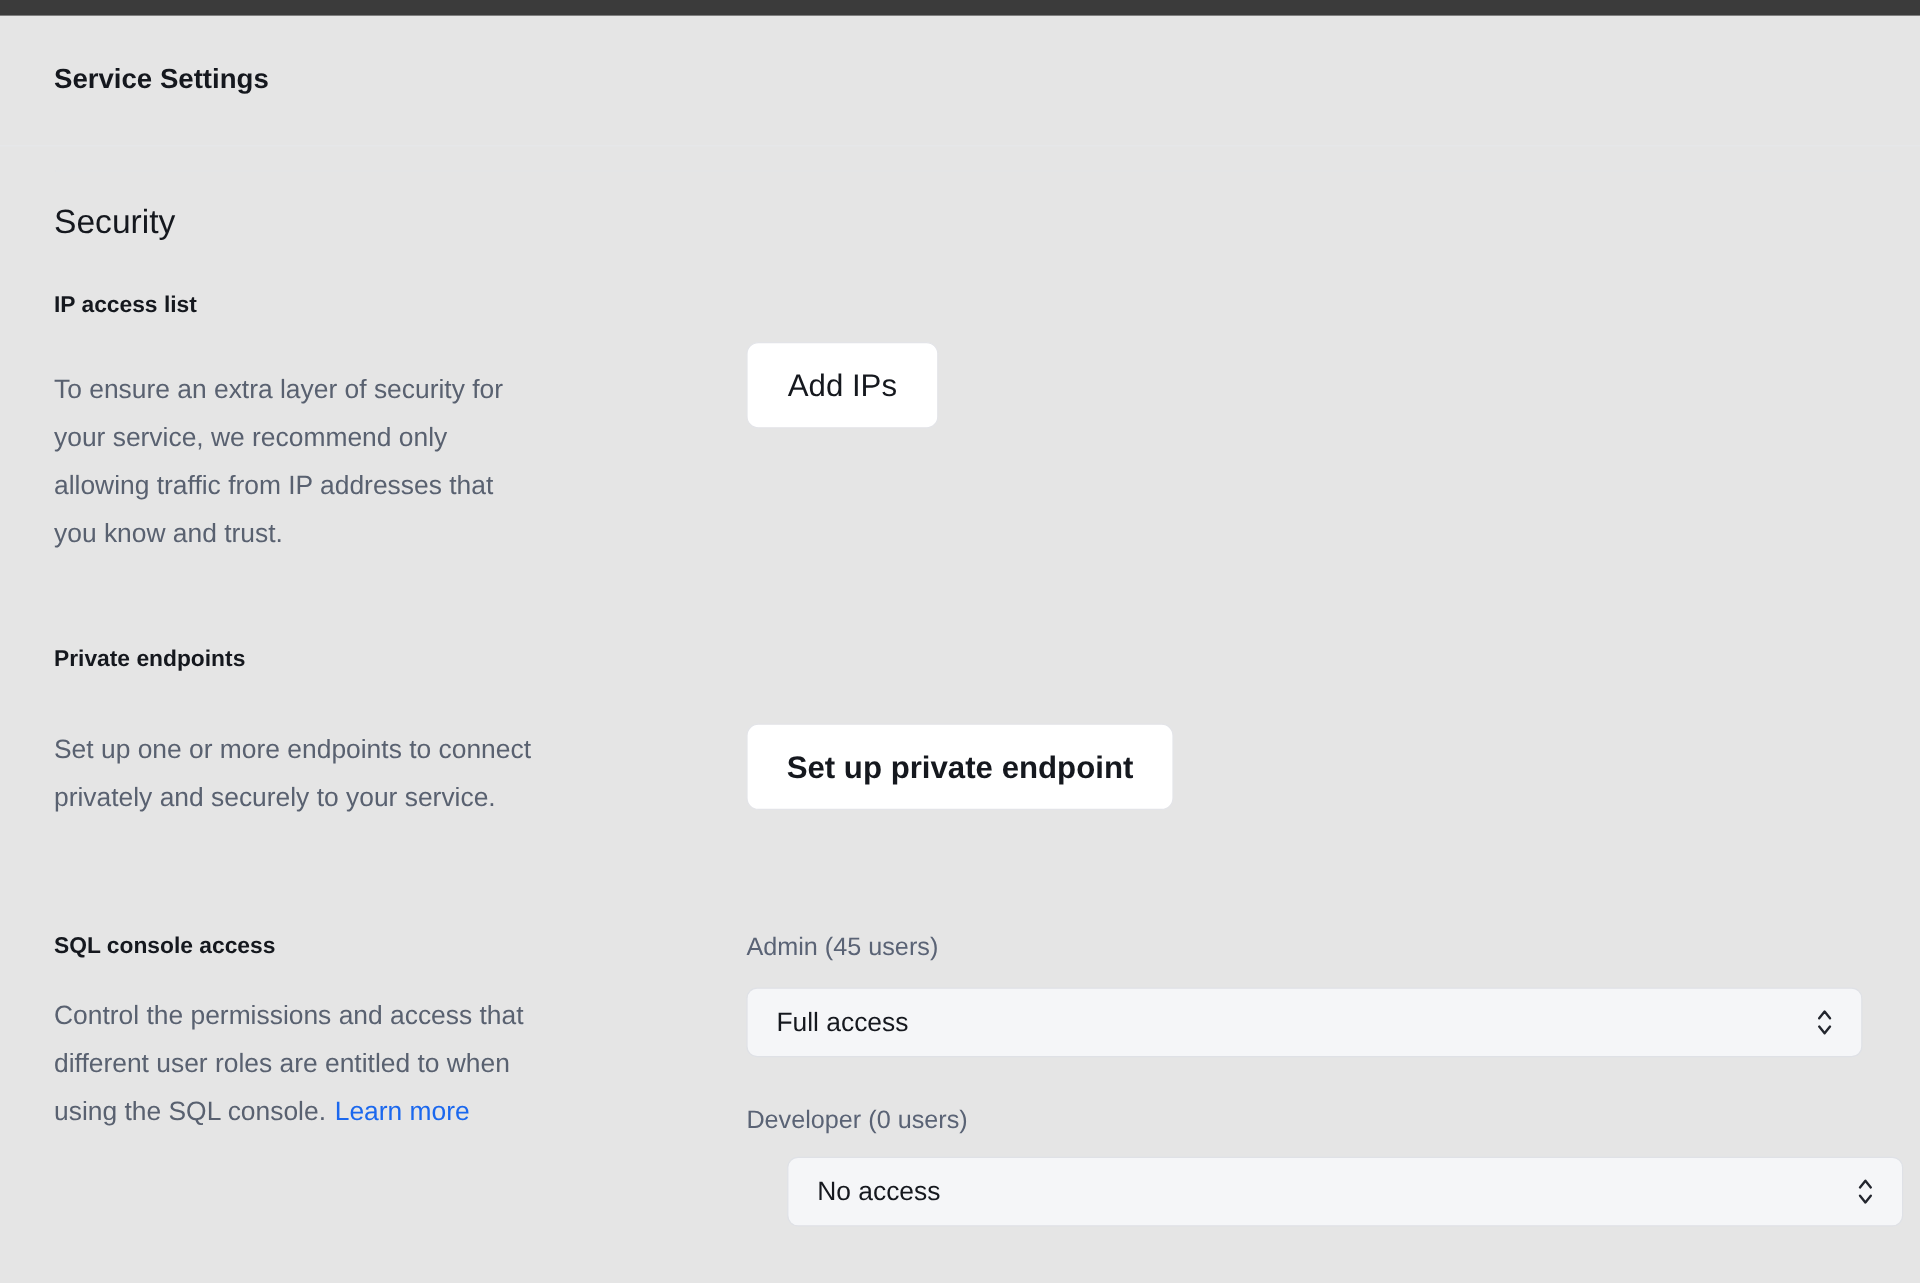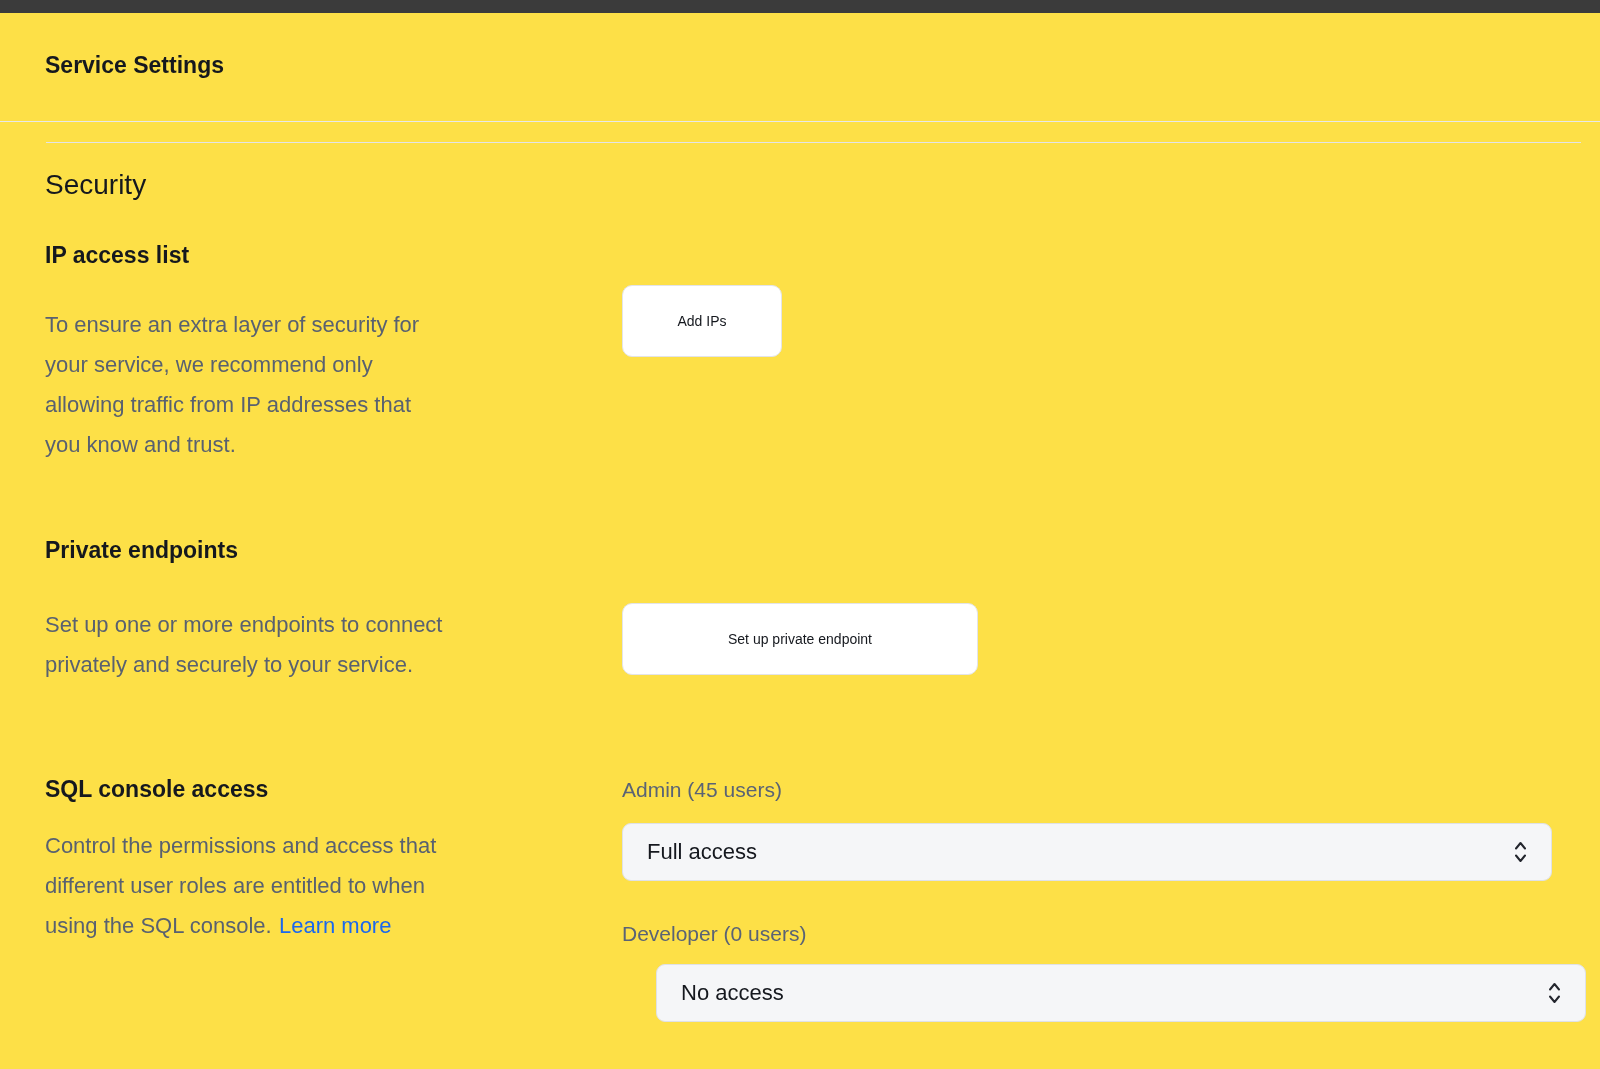--- a/index.html
+++ b/index.html
@@ -1,21 +1,21 @@
 <!DOCTYPE html>
 <html><head>
 <meta charset="utf-8">
 <style>
   * { margin: 0; padding: 0; box-sizing: border-box; }
   html, body { background: #ffffff; }
   .page {
     position: relative;
     width: 1600px;
     height: 1069px;
-    background: #fde047;
+    background: #e5e5e5;
     font-family: "Liberation Sans", sans-serif;
     color: #15181e;
     overflow: hidden;
   }
   .topbar {
     position: absolute; top: 0; left: 0;
     width: 100%; height: 13px;
     background: #3b3b3b;
   }
   .page-title {
@@ -31,21 +31,21 @@
     position: absolute; top: 142px; left: 46px;
     width: 1535px; height: 1px; background: #e3e4e7;
   }
   .section-title {
     position: absolute; left: 45px; top: 168px;
     font-size: 28px; font-weight: 400; line-height: 34px;
     color: #15181e;
   }
   .block-title {
     position: absolute; left: 45px;
-    font-size: 23px; font-weight: 700; line-height: 28px;
+    font-size: 19px; font-weight: 700; line-height: 28px;
     color: #15181e;
   }
   .desc {
     position: absolute; left: 45px; width: 580px;
     font-size: 22px; line-height: 40px;
     color: #596170;
     white-space: pre-line;
   }
   .ip-title   { top: 241px; }
   .ip-desc    { top: 305px; }
@@ -62,25 +62,25 @@
   .link-spaced { margin-left: 0.33em; }
 
   .btn {
     position: absolute;
     display: flex; align-items: center; justify-content: center;
     height: 72px;
     background: #ffffff;
     border: 1px solid #e3e4e8;
     border-radius: 10px;
     font-family: inherit;
-    font-size: 14px; color: #15181e;
+    font-size: 26px; color: #15181e;
     cursor: pointer;
   }
   .btn-add-ips { left: 622px; top: 285px; width: 160px; }
-  .btn-setup   { left: 622px; top: 603px; width: 356px; }
+  .btn-setup   { left: 622px; top: 603px; width: 356px; font-weight: bold; }
 
   .field-label {
     position: absolute; left: 622px;
     font-size: 21px; line-height: 25px;
     color: #5a6375;
   }
   .label-admin { top: 777px; }
   .label-dev   { top: 921px; }
 
   .select {

